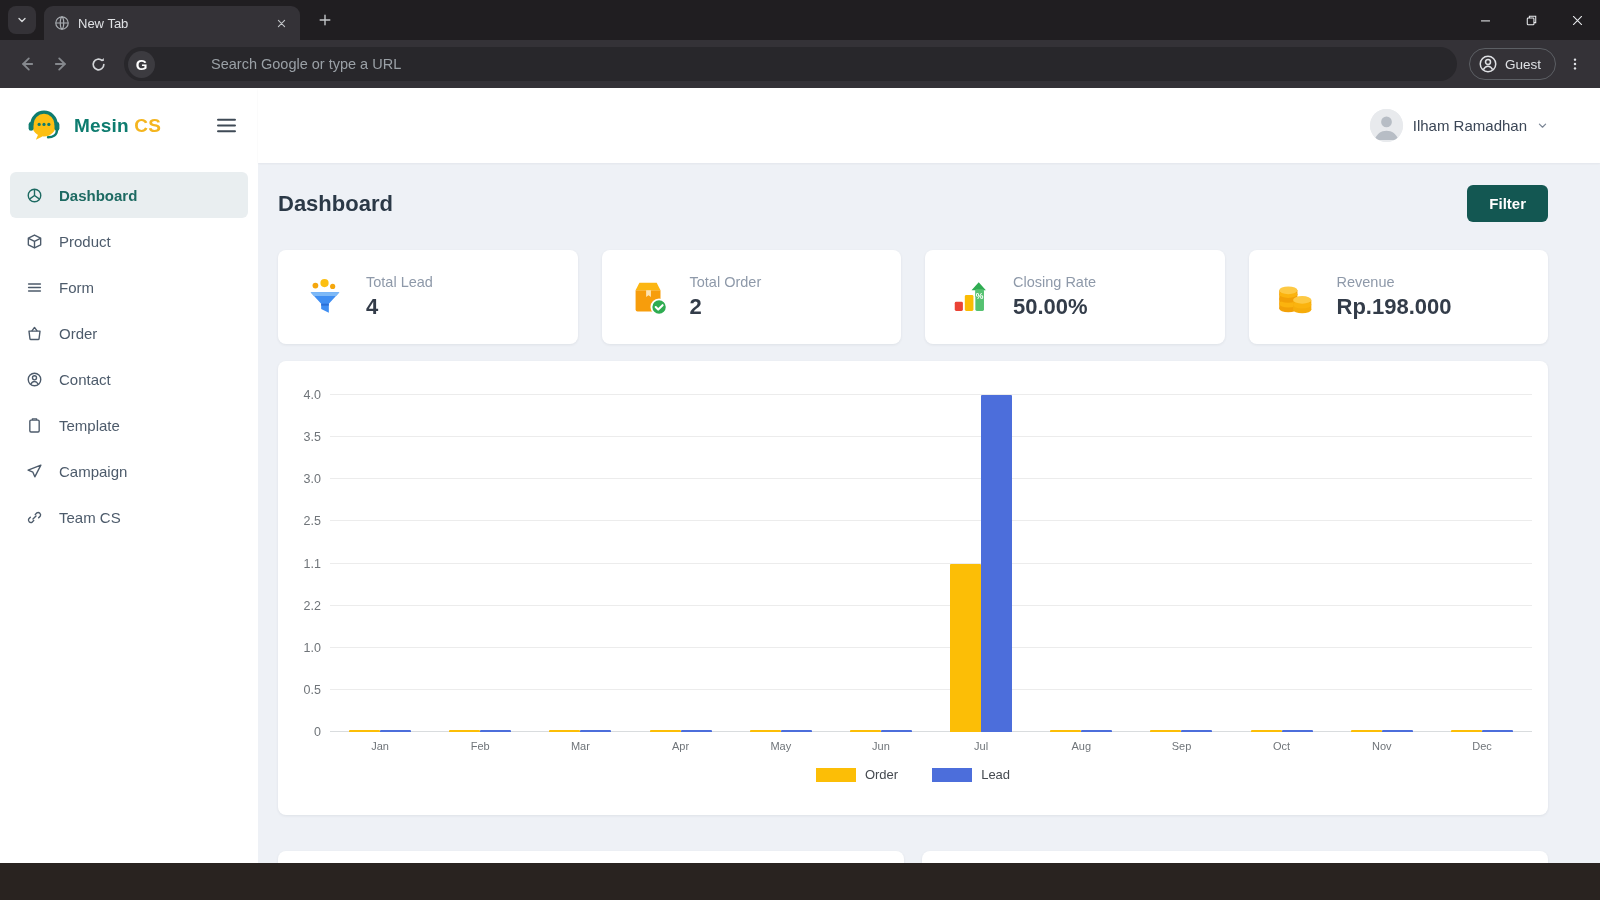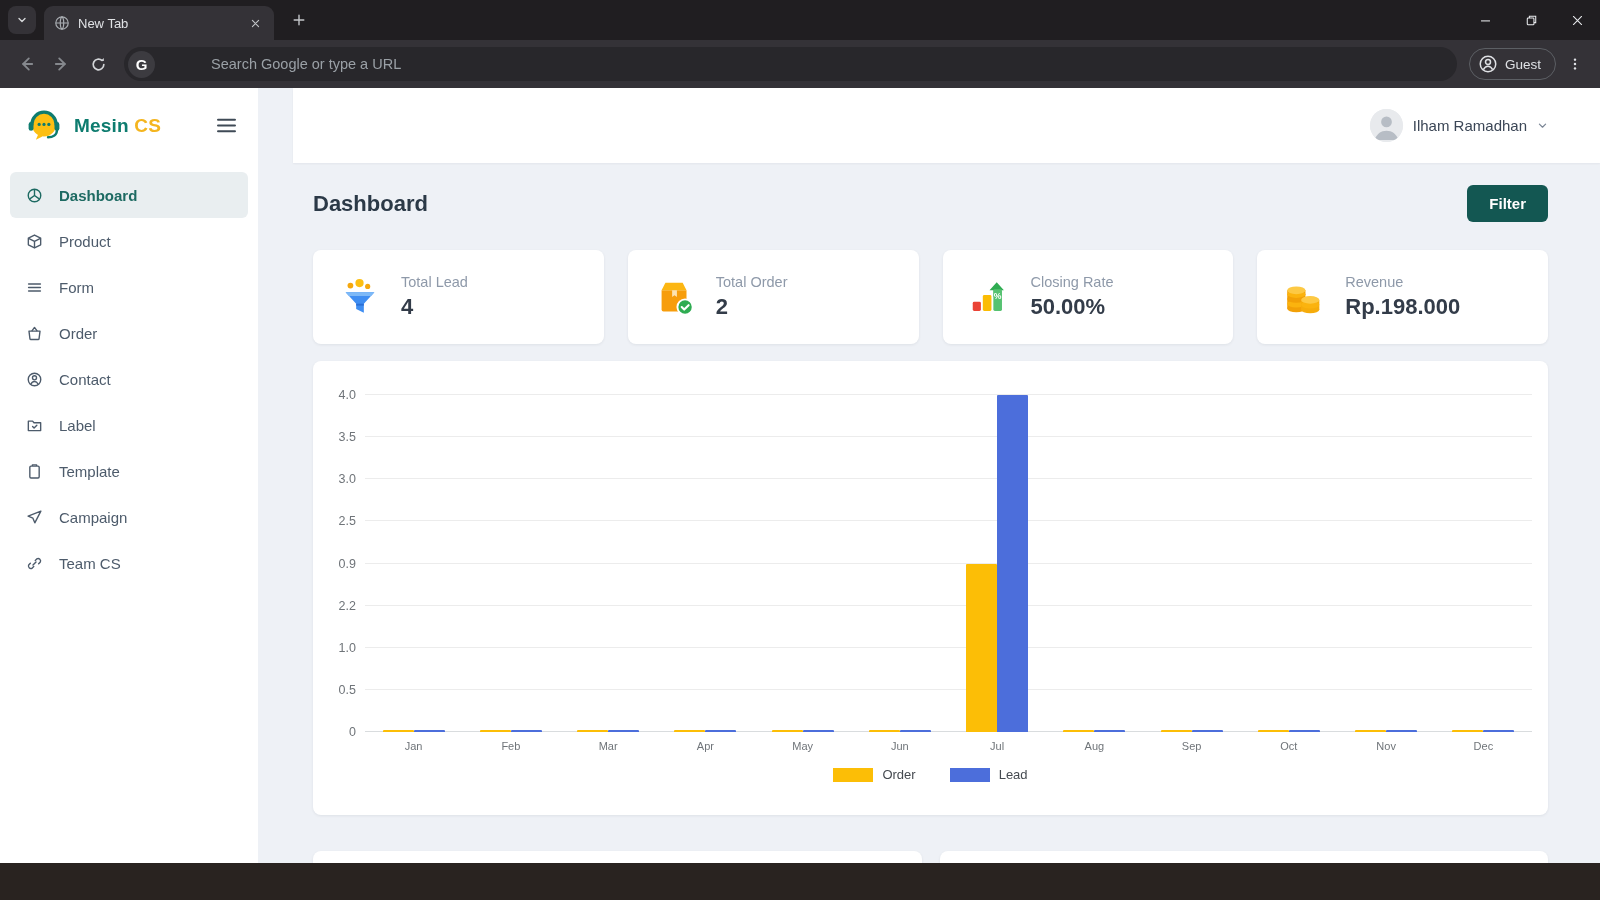--- a/index.html
+++ b/index.html
@@ -3,21 +3,21 @@
 <meta charset="utf-8">
 <style>
   * { margin:0; padding:0; box-sizing:border-box; }
   html,body { width:1600px; height:900px; overflow:hidden; font-family:"Liberation Sans", sans-serif; }
   body { position:relative; background:#eef1f6; }
 
   
   .tabstrip { height:40px; background:#201e21; display:flex; align-items:center; position:relative; }
   .tab-search-btn { width:28px; height:28px; margin:0 8px 0 8px; border-radius:8px; background:#343237;
     display:flex; align-items:center; justify-content:center; color:#d6d8da; }
-  .tab { align-self:flex-end; height:34px; width:230px; background:#343237; border-radius:9px 9px 0 0;
+  .tab { align-self:flex-end; height:34px; width:256px; background:#343237; border-radius:9px 9px 0 0;
     display:flex; align-items:center; gap:8px; padding:0 10px; }
   .tab-title { color:#e0e2e5; font-size:13px; flex:1; white-space:nowrap; overflow:hidden; }
   .tab-close { color:#c3c6c9; width:18px; height:18px; display:flex; align-items:center; justify-content:center; border-radius:50%; }
   .newtab-btn { margin-left:12px; color:#c3c6c9; width:26px; height:26px; display:flex; align-items:center; justify-content:center; border-radius:50%; }
   .win-controls { position:absolute; right:0; top:0; height:40px; display:flex; }
   .win-btn { width:46px; height:40px; display:flex; align-items:center; justify-content:center; color:#e8eaed; }
 
   .toolbar { height:48px; background:#343237; display:flex; align-items:center; padding:0 10px; gap:4px; }
   .nav-btn { width:32px; height:32px; display:flex; align-items:center; justify-content:center; border-radius:50%; }
   .nav-dim { color:#85888d; } .nav-bright { color:#d3d5d8; }
@@ -38,21 +38,21 @@
   .logo-mark { width:40px; height:34px; margin-right:10px; }
   .logo-text { font-size:19px; font-weight:bold; letter-spacing:.2px; }
   .logo-primary { color:#0e7c6f; } .logo-accent { color:#f4b51f; }
   .hamburger { margin-left:auto; color:#3f4a56; display:flex; }
   .menu { margin-top:9px; }
   .menu-item { height:46px; margin:0 10px; border-radius:6px; display:flex; align-items:center; gap:16px;
     padding:0 16px; color:#4d5b6b; font-size:15px; font-weight:500; cursor:pointer; }
   .menu-item .mi-icon { width:17px; height:17px; display:flex; flex-shrink:0; }
   .menu-item.active { background:#e9eef0; color:#1d6a62; font-weight:600; }
 
-  .content { flex:1; min-width:0;margin-left:35px; }
+  .content { flex:1; min-width:0; }
   .app-header { height:75px; background:#ffffff; display:flex; align-items:center; justify-content:flex-end;
     padding:0 52px 0 24px; box-shadow:0 1px 2px rgba(16,24,40,.05); }
   .user-chip { display:flex; align-items:center; gap:10px; color:#3b4656; font-size:15px; font-weight:500; cursor:pointer; }
   .avatar { width:33px; height:33px; border-radius:50%; overflow:hidden; background:#e8eaed; flex-shrink:0; }
   .user-caret { color:#7a8595; display:flex; }
 
   .content-inner { padding:22px 52px 0 20px; }
   .title-row { display:flex; align-items:center; justify-content:space-between; margin-bottom:28px; }
   .page-title { font-size:22px; font-weight:700; color:#2b3947; }
   .filter-btn { background:#135752; color:#ffffff; border:none; border-radius:6px; height:37px; padding:0 22px;
@@ -261,31 +261,20 @@
           <span class="mi-icon">
             <svg width="17" height="17" viewBox="0 0 16 16">
               <g fill="none" stroke="currentColor" stroke-width="1.3">
                 <circle cx="8" cy="8" r="5.9"></circle>
                 <circle cx="8" cy="6.4" r="1.9"></circle>
                 <path d="M4.6 12.4c.8-1.7 2-2.5 3.4-2.5s2.6.8 3.4 2.5"></path>
               </g>
             </svg>
           </span>
           <span>Contact</span>
-        </div>
-        <div class="menu-item">
-          <span class="mi-icon">
-            <svg width="17" height="17" viewBox="0 0 16 16">
-              <g fill="none" stroke="currentColor" stroke-width="1.3" stroke-linejoin="round">
-                <path d="M2.2 12.8V3.9h4l1.3 1.5h6.3v7.4z"></path>
-                <path d="m6.2 8.9 1.4 1.4 2.6-2.6" stroke-linecap="round"></path>
-              </g>
-            </svg>
-          </span>
-          <span>Label</span>
         </div>
         <div class="menu-item">
           <span class="mi-icon">
             <svg width="17" height="17" viewBox="0 0 16 16">
               <g fill="none" stroke="currentColor" stroke-width="1.3" stroke-linejoin="round">
                 <rect x="3.6" y="2.9" width="8.8" height="11.2" rx="1.1"></rect>
                 <path d="M6 2.9V1.8h4v1.1"></path>
               </g>
             </svg>
           </span>
@@ -416,21 +405,21 @@
         <div class="chart-plot">
             <div class="gridline baseline" style="bottom: 0%;"></div>
             <div class="ytick" style="top: 100%;">0</div>
             <div class="gridline" style="bottom: 12.5%;"></div>
             <div class="ytick" style="top: 87.5%;">0.5</div>
             <div class="gridline" style="bottom: 25%;"></div>
             <div class="ytick" style="top: 75%;">1.0</div>
             <div class="gridline" style="bottom: 37.5%;"></div>
             <div class="ytick" style="top: 62.5%;">2.2</div>
             <div class="gridline" style="bottom: 50%;"></div>
-            <div class="ytick" style="top: 50%;">0.9</div>
+            <div class="ytick" style="top: 50%;">1.1</div>
             <div class="gridline" style="bottom: 62.5%;"></div>
             <div class="ytick" style="top: 37.5%;">2.5</div>
             <div class="gridline" style="bottom: 75%;"></div>
             <div class="ytick" style="top: 25%;">3.0</div>
             <div class="gridline" style="bottom: 87.5%;"></div>
             <div class="ytick" style="top: 12.5%;">3.5</div>
             <div class="gridline" style="bottom: 100%;"></div>
             <div class="ytick" style="top: 0%;">4.0</div>
             <div class="chart-cols">
               <div class="chart-col">

